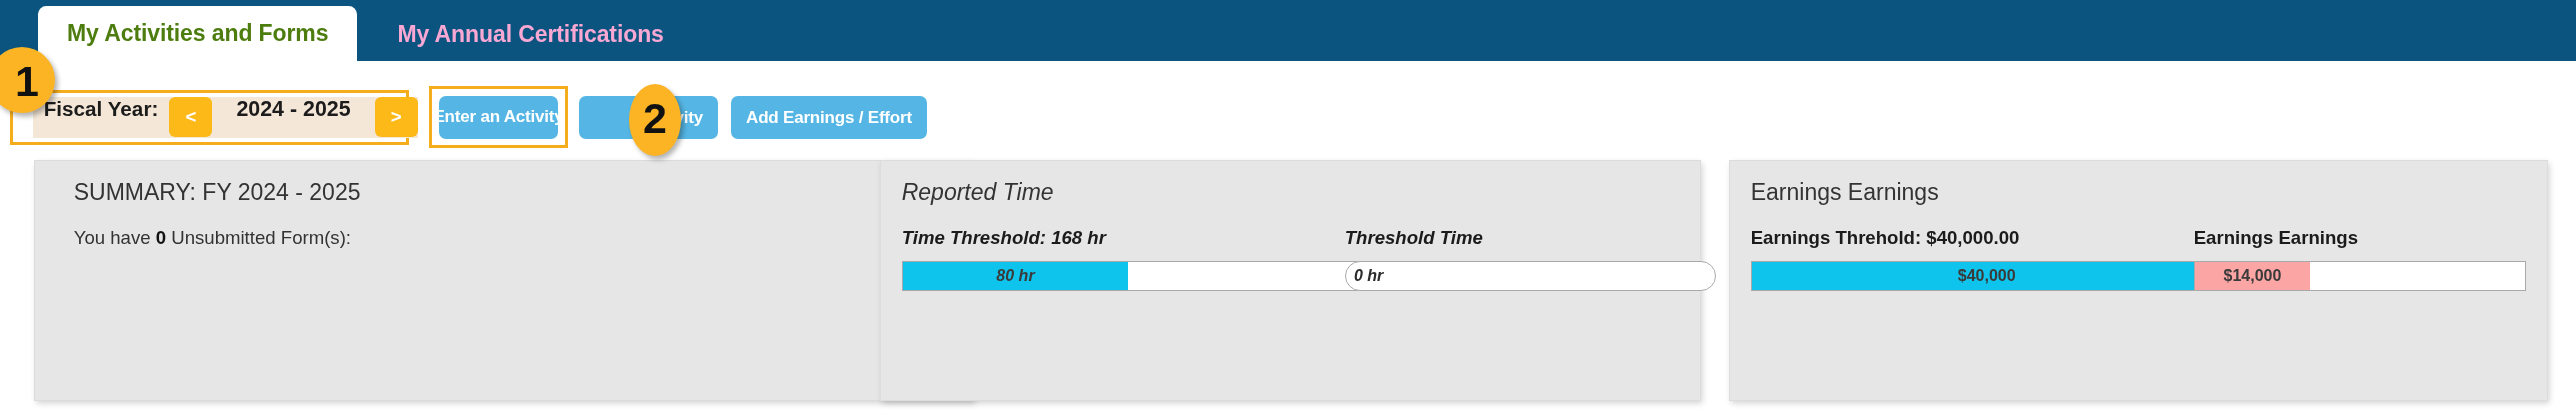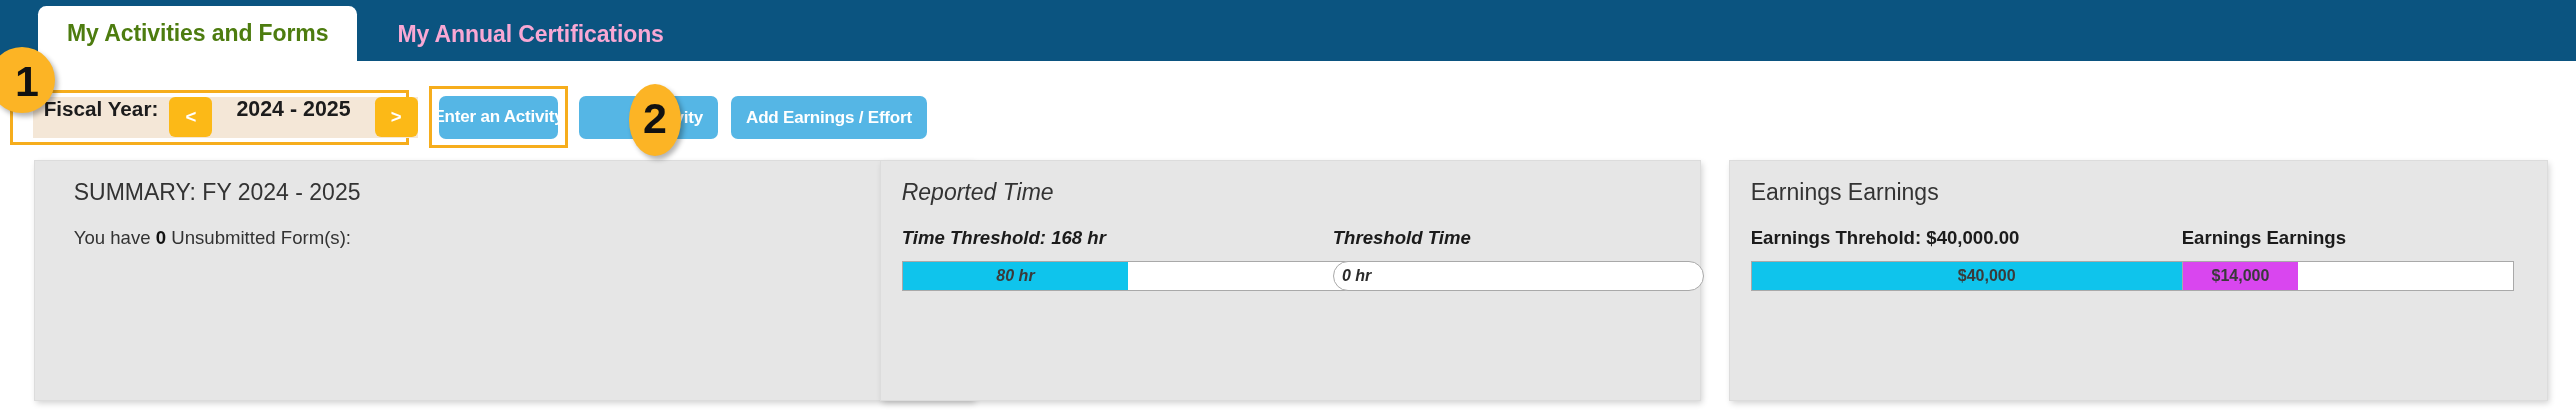--- a/index.html
+++ b/index.html
@@ -264,21 +264,21 @@
   .summary-sub {
     font-size: 18.6px;
     color: #333333;
     padding-left: 18px;
   }
   .summary-sub b { font-weight: bold; color: #111111; }
 
   
   .metric-row {
     display: flex;
-    gap: 4px;
+    gap: 16px;
     align-items: flex-start;
   }
   .metric-col-main { width: 427px; }
   .metric-col-ex   { width: 345px; }
 
   .metric-label {
     font-size: 18.6px;
     font-weight: bold;
     color: #1b1b1b;
     margin-bottom: 12.4px;
@@ -297,21 +297,21 @@
   .bar-fill {
     display: flex;
     align-items: center;
     justify-content: center;
     font-size: 16px;
     font-weight: bold;
     color: #3a3a3a;
     white-space: nowrap;
   }
   .bar-fill.cyan   { background: #0fc4ec; }
-  .bar-fill.amber  { background: #d946ef; }
+  .bar-fill.amber  { background: #fca5a5; }
   .bar-text-left {
     display: flex;
     align-items: center;
     padding-left: 8.3px;
     font-size: 16px;
     font-weight: bold;
     color: #2b2b2b;
     white-space: nowrap;
   }
   .bar-width-main  { width: 472px; }

